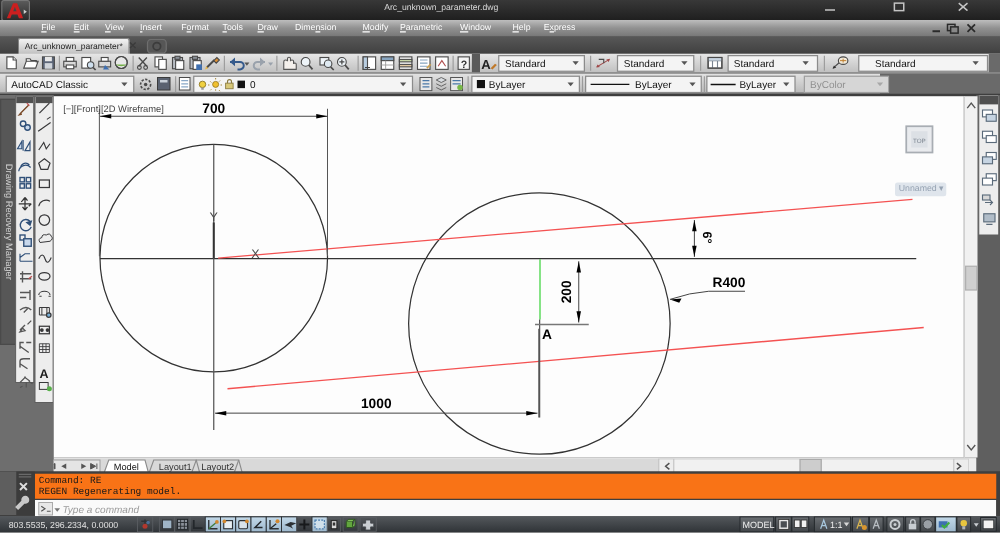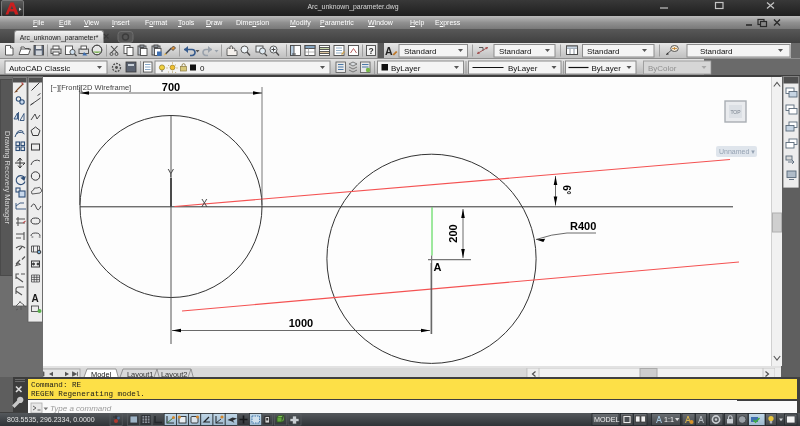--- a/index.html
+++ b/index.html
@@ -32,21 +32,21 @@
   #drm{left:0;top:79px;width:12px;height:195px;background:#575757;border:1px solid #4a4a4a;}
   #drm span{position:absolute;left:2px;top:0;height:195px;
     writing-mode:vertical-rl;text-orientation:mixed;
     color:#d4d4d4;font-size:7.5px;text-align:center;display:block;}
   #canvas{left:43px;top:77px;width:728px;height:289px;background:#fdfdfd;}
   #rightdock{left:781px;top:76px;width:19px;height:337px;background:#5f5f5f;}
   
   #vscroll{left:771px;top:77px;width:10px;height:289px;background:#f1f1f1;border-left:1px solid #d0d0d0;}
   #hscrollrow{left:43px;top:366px;width:738px;height:12px;background:#e2e2e2;}
   #cmdframe{left:0;top:377px;width:800px;height:36px;background:#3f3f3f;}
-  #cmdarea{left:28px;top:379px;width:769px;height:20px;background:#fde047;
+  #cmdarea{left:28px;top:379px;width:769px;height:20px;background:#f97316;
     font-family:"Liberation Mono",monospace;font-size:7.6px;color:#1a1a1a;line-height:9.5px;}
   #cmdinput{left:28px;top:399.5px;width:709px;height:13px;background:#fafafa;}
   #cmdleft{left:0;top:377px;width:28px;height:36px;background:#3f3f3f;}
   
   #statusbar{left:0;top:413px;width:800px;height:13px;
     background:linear-gradient(#53575b,#303438);color:#e0e0e0;font-size:7.5px;}
 </style>
 </head>
 <body>
 

